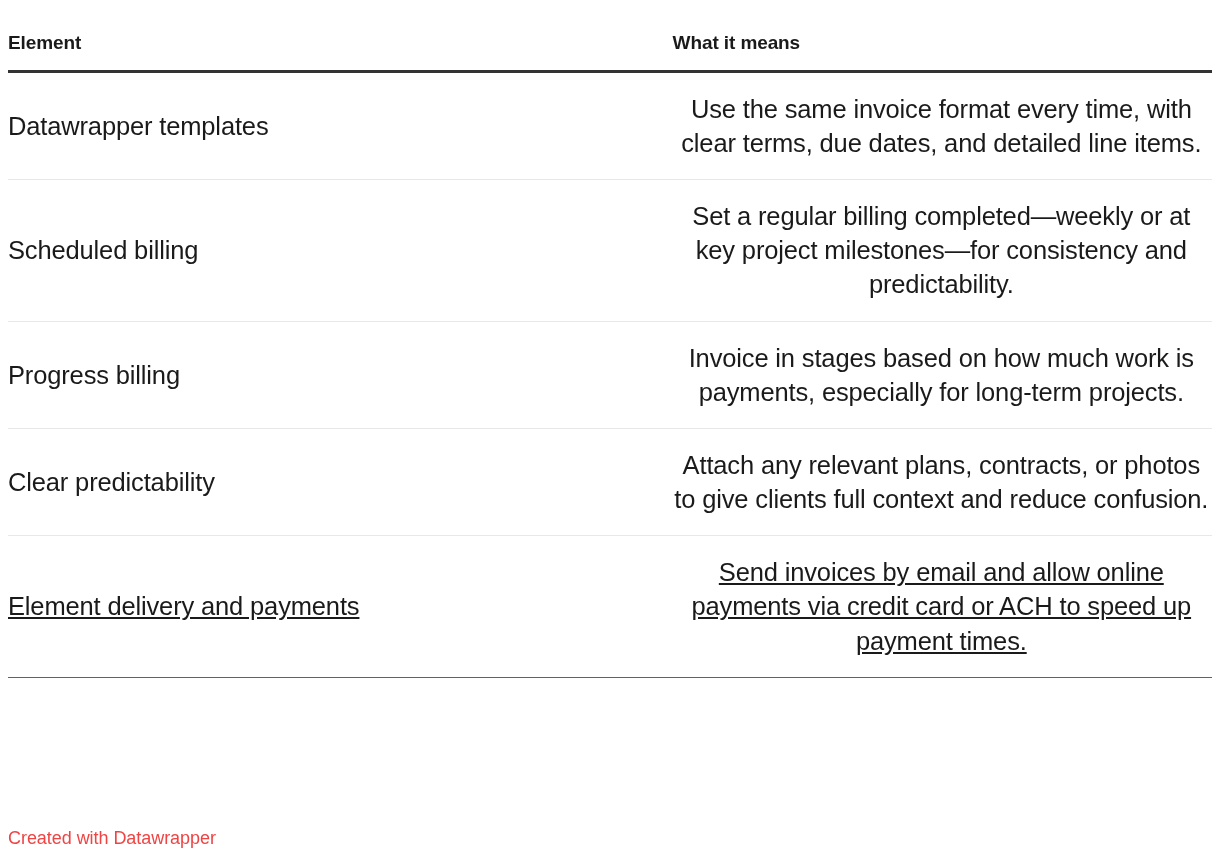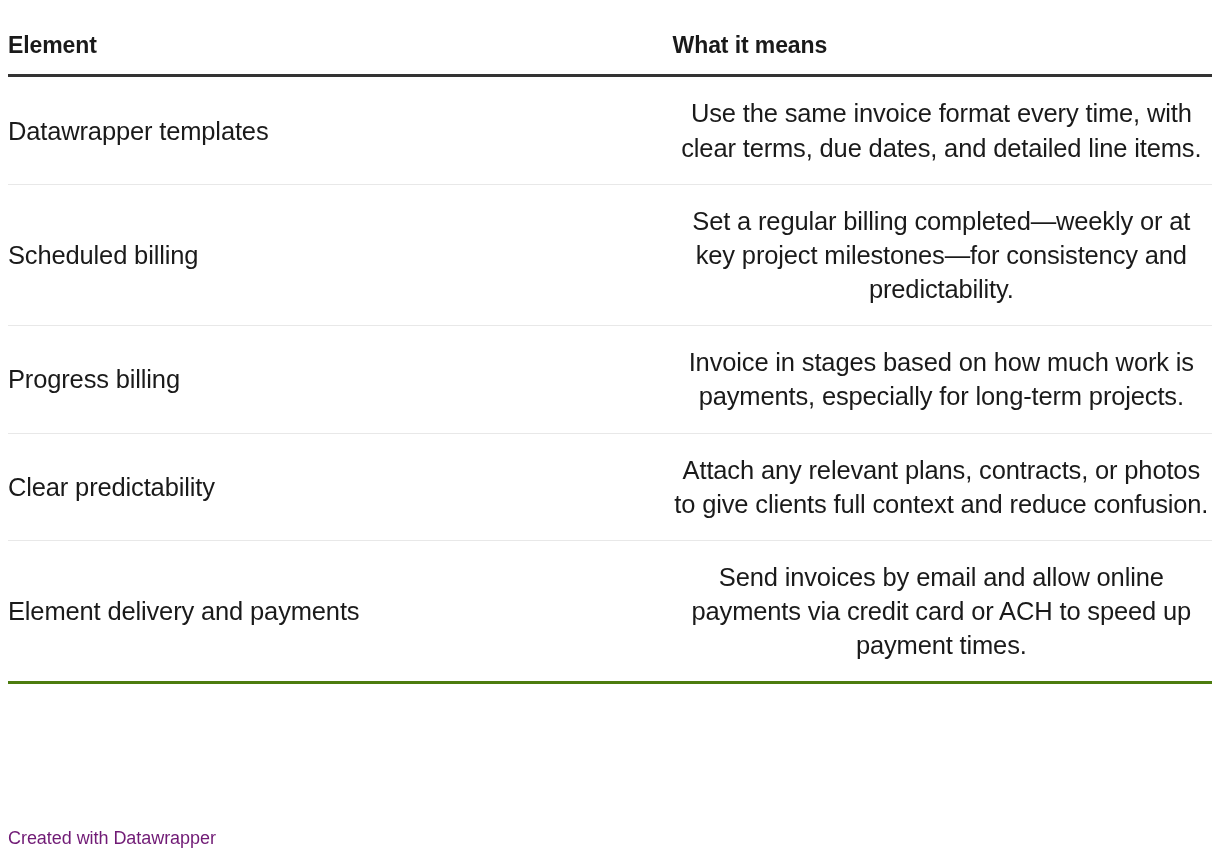--- a/index.html
+++ b/index.html
@@ -30,60 +30,61 @@
     border-collapse: collapse;
     table-layout: fixed;
   }
 
   table.dw-table col.col-element { width: 55.2%; }
   table.dw-table col.col-meaning { width: 44.8%; }
 
   thead th {
     text-align: left;
     vertical-align: bottom;
-    font-size: 23px;
+    font-size: 19px;
     font-weight: bold;
     line-height: 1.15;
     color: #1a1a1a;
     padding: 32px 0 16px 0;
     border-bottom: 3px solid #333333;
     letter-spacing: -0.1px;
   }
 
   tbody td {
     vertical-align: middle;
     font-size: 25.5px;
     line-height: 1.34;
     font-weight: 400;
     color: #1a1a1a;
     padding: 19px 0 19px 0;
     border-bottom: 1px solid #e8e8e8;
     letter-spacing: -0.15px;
   }
 
   tbody tr:last-child td {
-    border-bottom: 3px solid #4d7c0f;
+    border-bottom: 1px solid #4d7c0f;
+    text-decoration: underline;
   }
 
   td.cell-element {
     padding-right: 24px;
   }
 
   td.cell-meaning {
     padding-right: 2px;
     text-align: center;
   }
 
   .credit {
     position: absolute;
     left: 8px;
     bottom: 16px;
     font-size: 18px;
     line-height: 1.2;
-    color: #701a75;
+    color: #ef4444;
     font-weight: 400;
     letter-spacing: -0.05px;
   }
 </style>
 </head>
 <body>
 
 <div class="chart-wrap">
 
   <table class="dw-table">

